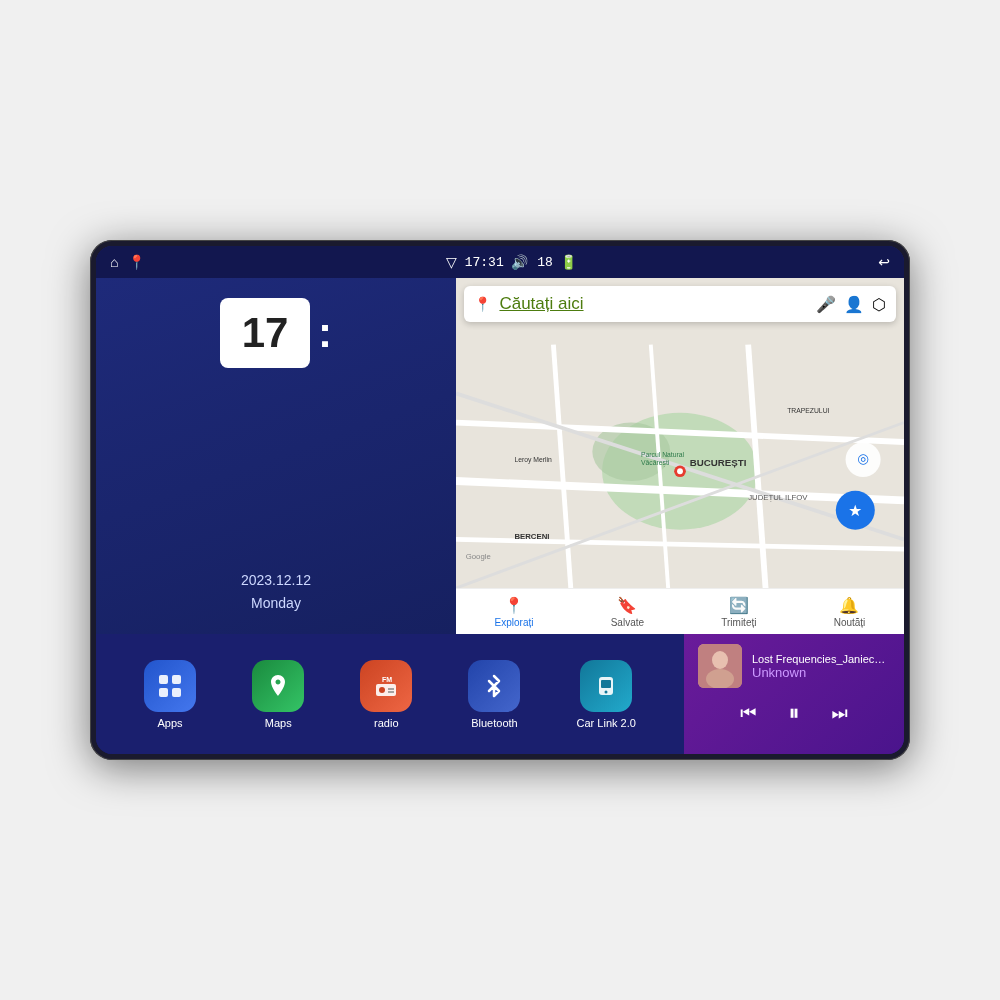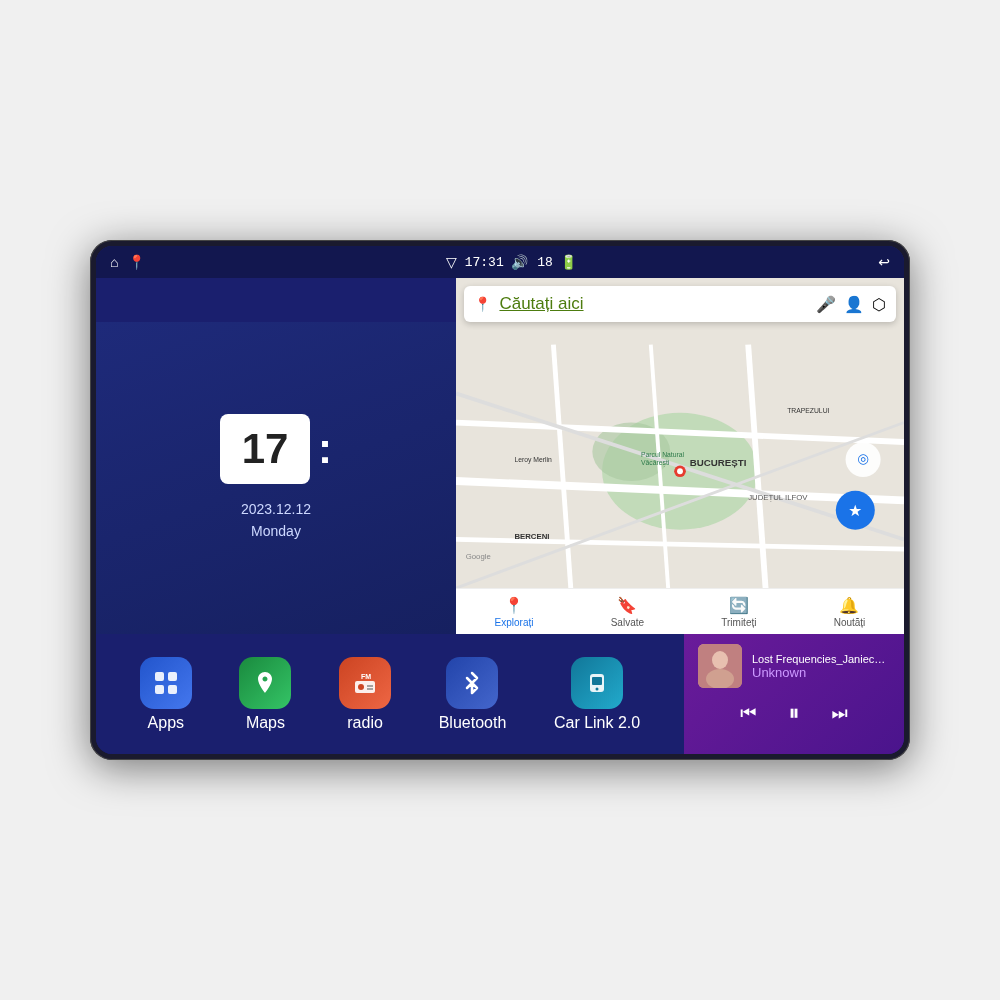--- a/index.html
+++ b/index.html
@@ -86,24 +86,23 @@
       gap: 0;
     }
 
     
     .clock-widget {
       width: 360px;
       background: linear-gradient(160deg, #1e2a7a 0%, #162060 100%);
       display: flex;
       flex-direction: column;
       align-items: center;
-      justify-content: center;
+      justify-content: space-between;
       padding: 20px;
       flex-shrink: 0;
-      margin-top: 44px;
     }
     .clock-display {
       display: flex;
       gap: 8px;
       align-items: center;
       margin-bottom: 14px;
     }
     .clock-block {
       background: #fff;
       border-radius: 8px;
@@ -231,21 +230,21 @@
     .app-icon-circle {
       width: 52px;
       height: 52px;
       border-radius: 14px;
       display: flex;
       align-items: center;
       justify-content: center;
       font-size: 24px;
     }
     .app-label {
-      font-size: 16px;
+      font-size: 11px;
       color: #fff;
       text-align: center;
     }
     .icon-apps { background: linear-gradient(135deg, #2255cc, #4477ee); }
     .icon-maps { background: linear-gradient(135deg, #1a8a3e, #34c466); }
     .icon-radio { background: linear-gradient(135deg, #cc4422, #ee6644); }
     .icon-bluetooth { background: linear-gradient(135deg, #2244aa, #4466cc); }
     .icon-carlink { background: linear-gradient(135deg, #117799, #22aacc); }
 
     

